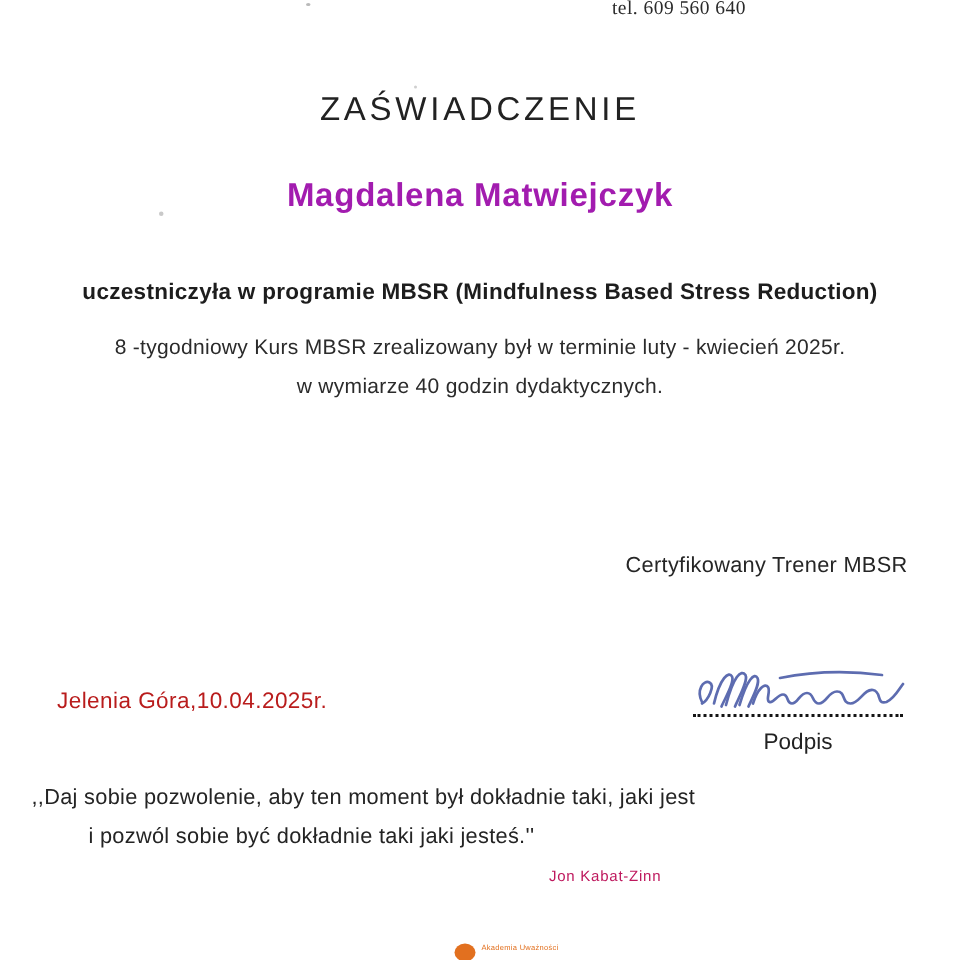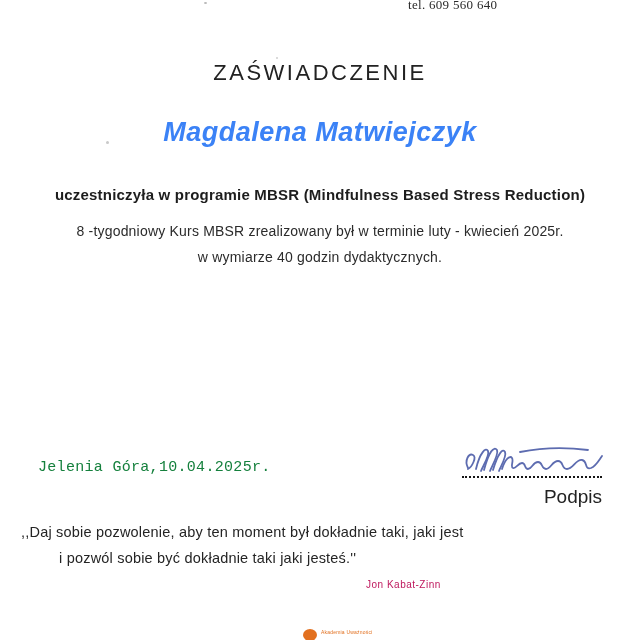--- a/index.html
+++ b/index.html
@@ -16,51 +16,51 @@
     font-family:"Liberation Serif", serif;
     font-size:13px;color:#2a2a2a;letter-spacing:.3px;
   }
   .title{
     top:60px;
     font-size:22px;letter-spacing:2.5px;color:#222;
     font-weight:500;
   }
   .name{
     top:117px;
-    font-size:27px;font-weight:bold;letter-spacing:.5px;color:#3b82f6;font-style:italic;
+    font-size:22px;font-weight:bold;letter-spacing:.5px;color:#a21caf;
   }
   .program{
     top:186px;
     font-size:15px;font-weight:bold;color:#1d1d1d;letter-spacing:.2px;
   }
   .course{
     top:223px;
     font-size:14px;color:#2b2b2b;letter-spacing:.2px;
   }
   .hours{
     top:249px;
     font-size:14px;color:#2b2b2b;letter-spacing:.2px;
   }
   .trainer{
     top:366px;right:35px;text-align:right;
     font-size:14.5px;color:#262626;line-height:22px;letter-spacing:.2px;
   }
   .place-date{
     top:459px;left:38px;
-    font-size:15px;color:#15803d;letter-spacing:.3px;font-family:Liberation Mono, monospace;
+    font-size:15px;color:#b91c1c;letter-spacing:.3px;
   }
   .sig-wrap{top:442px;left:460px;width:148px;height:64px;}
   .sig-svg{position:absolute;top:0;left:0;}
   .sig-dots{
     position:absolute;top:32px;left:2px;width:140px;height:2px;
     border-bottom:2px dotted #151515;
   }
   .sig-label{
-    position:absolute;top:44px;left:2px;width:140px;text-align:right;
-    font-size:19px;color:#222;
+    position:absolute;top:44px;left:2px;width:140px;text-align:center;
+    font-size:15px;color:#222;
   }
   .quote-1{top:524px;left:21px;font-size:14.5px;color:#242424;letter-spacing:.2px;}
   .quote-2{top:550px;left:35px;font-size:14.5px;color:#242424;letter-spacing:.2px;margin-left:24px;}
   .quote-author{top:579px;left:366px;font-size:10px;color:#be185d;letter-spacing:.5px;}
   .logo-wrap{top:603px;left:270px;width:110px;height:40px;}
   .logo-dot{
     position:absolute;left:33px;top:26px;width:14px;height:12px;
     border-radius:50%;
   }
   .logo-text{
@@ -83,20 +83,21 @@
 
 <div class="abs center title">ZAŚWIADCZENIE</div>
 
 <div class="abs center name">Magdalena Matwiejczyk</div>
 
 <div class="abs center program">uczestniczyła w programie MBSR (Mindfulness Based Stress Reduction)</div>
 <div class="abs center course">8 -tygodniowy Kurs MBSR zrealizowany był w terminie luty - kwiecień 2025r.</div>
 <div class="abs center hours">w wymiarze 40 godzin dydaktycznych.</div>
 
 <div class="abs trainer">
+  <div>Certyfikowany Trener MBSR</div>
 </div>
 
 <div class="abs place-date">Jelenia Góra,10.04.2025r.</div>
 
 <div class="abs sig-wrap">
   <svg class="sig-svg" width="148" height="34" viewBox="0 0 148 34">
     <g fill="none" stroke="#5d6cb0" stroke-width="1.8" stroke-linecap="round">
       <path d="M8,26 C4,18 9,11 13,13 C17,15 12,25 8,27"></path>
       <path d="M16,27 C20,10 26,5 28,9 C30,13 23,24 21,29"></path>
       <path d="M24,28 C29,9 34,4 37,8 C39,12 32,24 30,29"></path>

